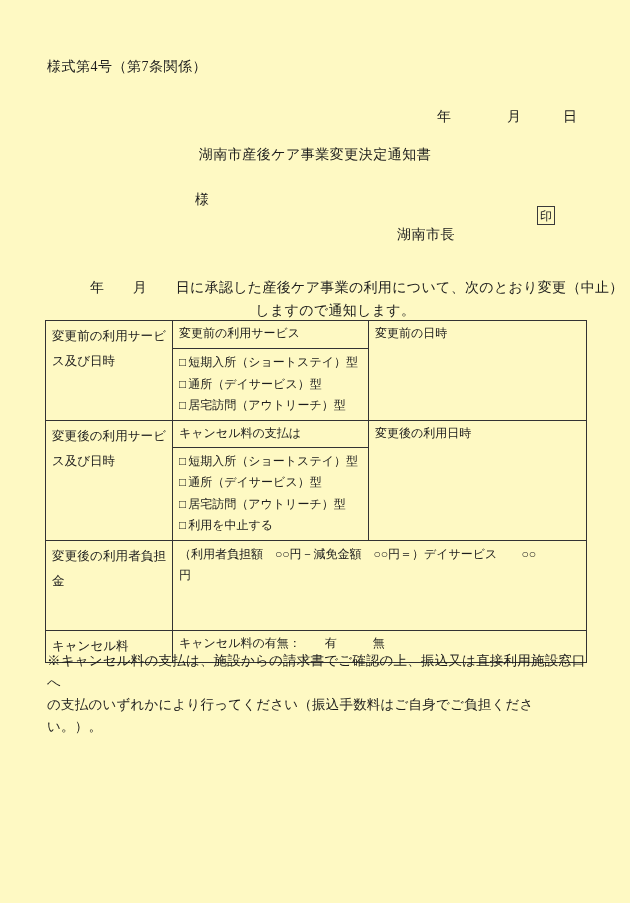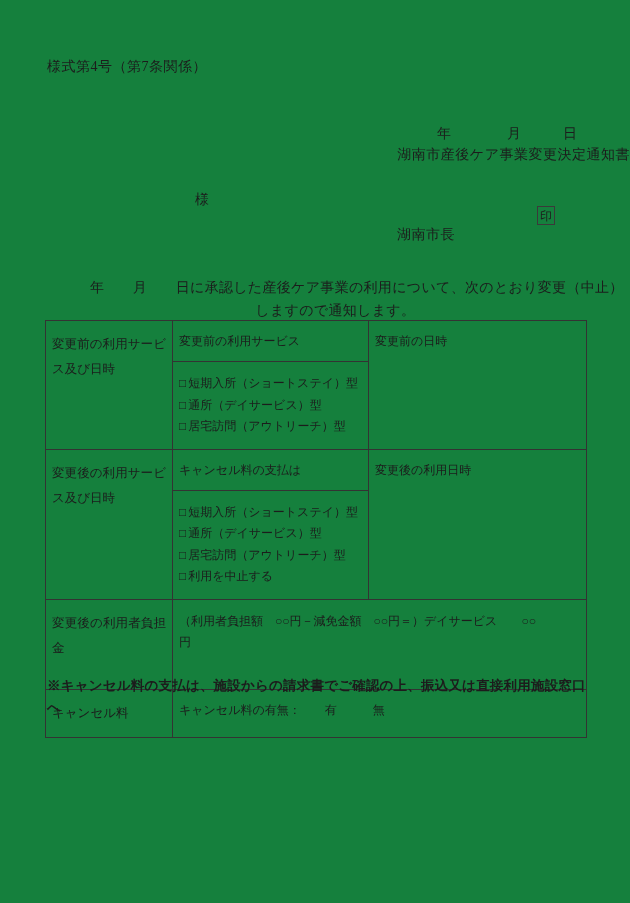--- a/index.html
+++ b/index.html
@@ -1,46 +1,46 @@
 <!DOCTYPE html>
 <html><head>
 <meta charset="utf-8">
 <style>
   * { box-sizing: border-box; }
   html, body { margin: 0; padding: 0; background: #ffffff; }
   .page {
     position: relative;
     width: 630px;
     height: 903px;
-    background: #15803d;
+    background: #fef9c3;
     overflow: hidden;
     color: #1c1c1c;
     font-family: "Liberation Serif", "DejaVu Serif", serif;
     font-size: 14px;
   }
   .form-number { position: absolute; left: 47px; top: 58px; letter-spacing: 0.5px; }
   .doc-number  { position: absolute; top: 83px;  right: 53px; }
-  .date-line   { position: absolute; top: 108px; right: 53px; margin-top: 17px; }
-  .title       { position: absolute; top: 146px; left: 0; width: 100%; text-align: right; letter-spacing: 0.5px; }
+  .date-line   { position: absolute; top: 108px; right: 53px; }
+  .title       { position: absolute; top: 146px; left: 0; width: 100%; text-align: center; letter-spacing: 0.5px; }
   .addressee   { position: absolute; top: 191px; left: 195px; }
   .issuer-line { position: absolute; top: 226px; left: 397px; letter-spacing: 0.5px; }
   .seal-box {
     position: absolute; top: 206px; left: 537px;
     width: 18px; height: 19px;
     border: 1px solid #3a3a3a;
     font-size: 12px; line-height: 18px; text-align: center;
   }
   .body-text { position: absolute; top: 277px; left: 47px; line-height: 22.5px; letter-spacing: 0.3px; text-align: center; }
 
   .form-table {
     position: absolute; top: 320px; left: 45px;
     border-collapse: collapse; table-layout: fixed;
     font-size: 12px;
   }
-  .form-table td { border: 1px solid #333333; vertical-align: top; padding: 11px 6px; }
+  .form-table td { border: 1px solid #333333; vertical-align: top; padding: 3px 6px; }
   .col1 { width: 127px; } .col2 { width: 196px; } .col3 { width: 218px; }
 
   .label-cell {
     padding: 4px 10px 4px 9px;
     line-height: 25px;
     font-size: 12.5px;
     text-align: justify;
     text-justify: inter-character;
   }
   .svc-header  { line-height: 18px; padding-top: 5px; }
@@ -51,21 +51,21 @@
   .burden-cell { vertical-align: middle; line-height: 21px; padding: 4px 6px; }
   .cancel-cell { line-height: 18px; padding-top: 4px; }
 
   .row-svc-header  { height: 28px; }
   .row-opts-3      { height: 65px; }
   .row-svc-header2 { height: 27px; }
   .row-opts-4      { height: 88px; }
   .row-burden      { height: 90px; }
   .row-cancel      { height: 26px; margin-top: 48px; }
 
-  .footnote { position: absolute; top: 675px; left: 47px; width: 540px; line-height: 22px; font-size: 13.5px; letter-spacing: 0.2px; font-weight: bold; }
+  .footnote { position: absolute; top: 650px; left: 47px; width: 540px; line-height: 22px; font-size: 13.5px; letter-spacing: 0.2px; }
 </style>
 </head>
 <body>
 
 <div class="page">
 
   <div class="form-number">様式第4号（第7条関係）</div>
   <div class="date-line">年　　　　月　　　日</div>
   <div class="title">湖南市産後ケア事業変更決定通知書</div>
   <div class="addressee">様</div>
@@ -121,15 +121,16 @@
 
       <tr class="row-cancel">
         <td class="label-cell">キャンセル料</td>
         <td class="cancel-cell" colspan="2">キャンセル料の有無：　　有　　　無</td>
       </tr>
     </tbody>
   </table>
 
   <div class="footnote">
     <div>※キャンセル料の支払は、施設からの請求書でご確認の上、振込又は直接利用施設窓口へ</div>
+    <div>の支払のいずれかにより行ってください（振込手数料はご自身でご負担ください。）。</div>
   </div>
 
 </div>
 
 </body></html>

